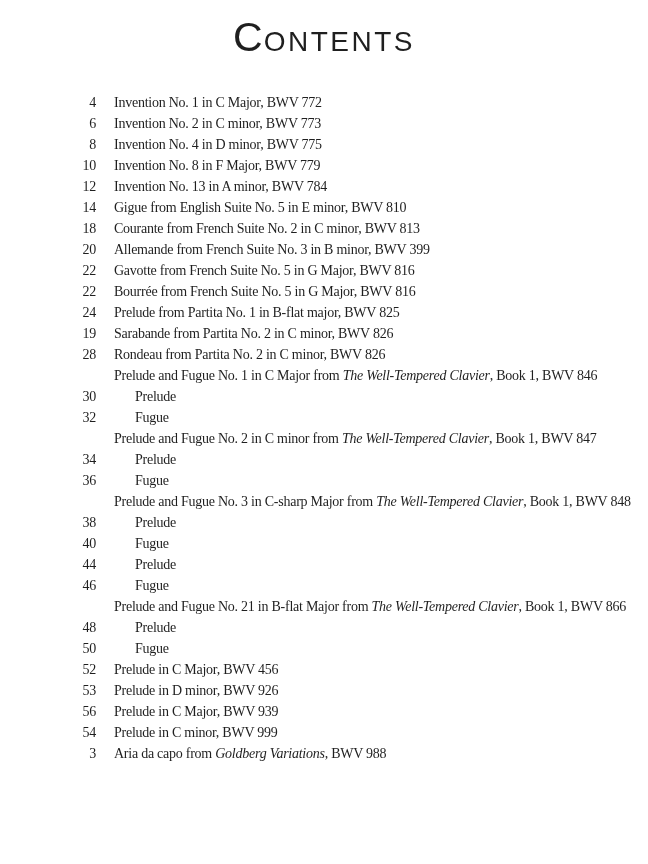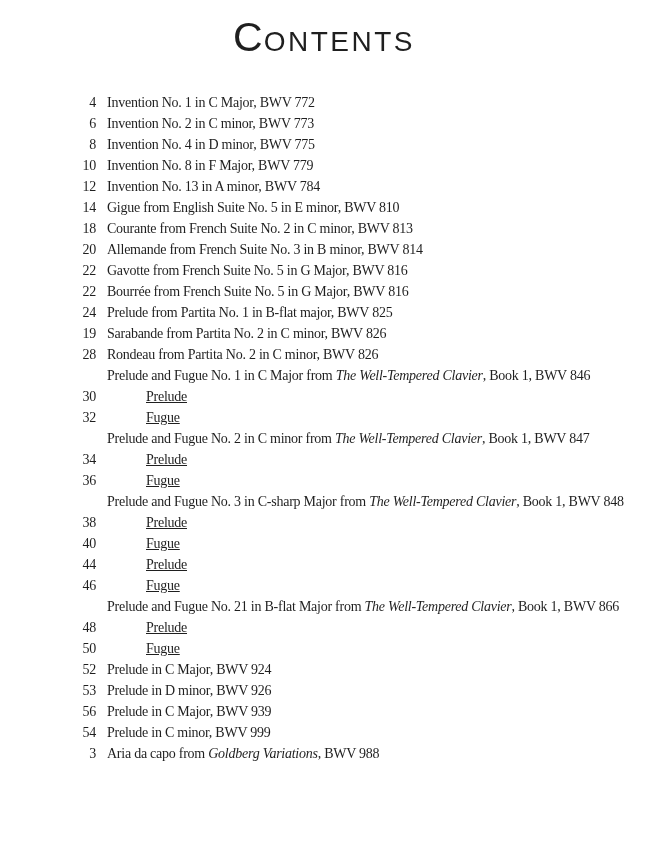--- a/index.html
+++ b/index.html
@@ -54,25 +54,24 @@
     white-space: nowrap;
     font-size: 14px;
     letter-spacing: -0.25px;
   }
   .num {
     flex: none;
     width: 96px;
     text-align: right;
   }
   .txt {
-    margin-left: 11px;
+    margin-left: 18px;
   }
   .row.sub .txt {
-    margin-left: 50px;
-    text-decoration: underline;
+    margin-left: 39px;
   }
   .txt i {
     font-style: italic;
   }
 </style>
 </head>
 <body>
 
 <div class="page">
   <h1 class="title">Contents</h1>
@@ -100,21 +99,21 @@
       <div class="row">
         <span class="num">14</span>
         <span class="txt"><span>Gigue from English Suite No. 5 in E minor, BWV 810</span></span>
       </div>
       <div class="row">
         <span class="num">18</span>
         <span class="txt"><span>Courante from French Suite No. 2 in C minor, BWV 813</span></span>
       </div>
       <div class="row">
         <span class="num">20</span>
-        <span class="txt"><span>Allemande from French Suite No. 3 in B minor, BWV 814</span></span>
+        <span class="txt"><span>Allemande from French Suite No. 3 in B minor, BWV 399</span></span>
       </div>
       <div class="row">
         <span class="num">22</span>
         <span class="txt"><span>Gavotte from French Suite No. 5 in G Major, BWV 816</span></span>
       </div>
       <div class="row">
         <span class="num">22</span>
         <span class="txt"><span>Bourrée from French Suite No. 5 in G Major, BWV 816</span></span>
       </div>
       <div class="row">
@@ -180,21 +179,21 @@
       <div class="row sub">
         <span class="num">48</span>
         <span class="txt"><span>Prelude</span></span>
       </div>
       <div class="row sub">
         <span class="num">50</span>
         <span class="txt"><span>Fugue</span></span>
       </div>
       <div class="row">
         <span class="num">52</span>
-        <span class="txt"><span>Prelude in C Major, BWV 924</span></span>
+        <span class="txt"><span>Prelude in C Major, BWV 456</span></span>
       </div>
       <div class="row">
         <span class="num">53</span>
         <span class="txt"><span>Prelude in D minor, BWV 926</span></span>
       </div>
       <div class="row">
         <span class="num">56</span>
         <span class="txt"><span>Prelude in C Major, BWV 939</span></span>
       </div>
       <div class="row">

